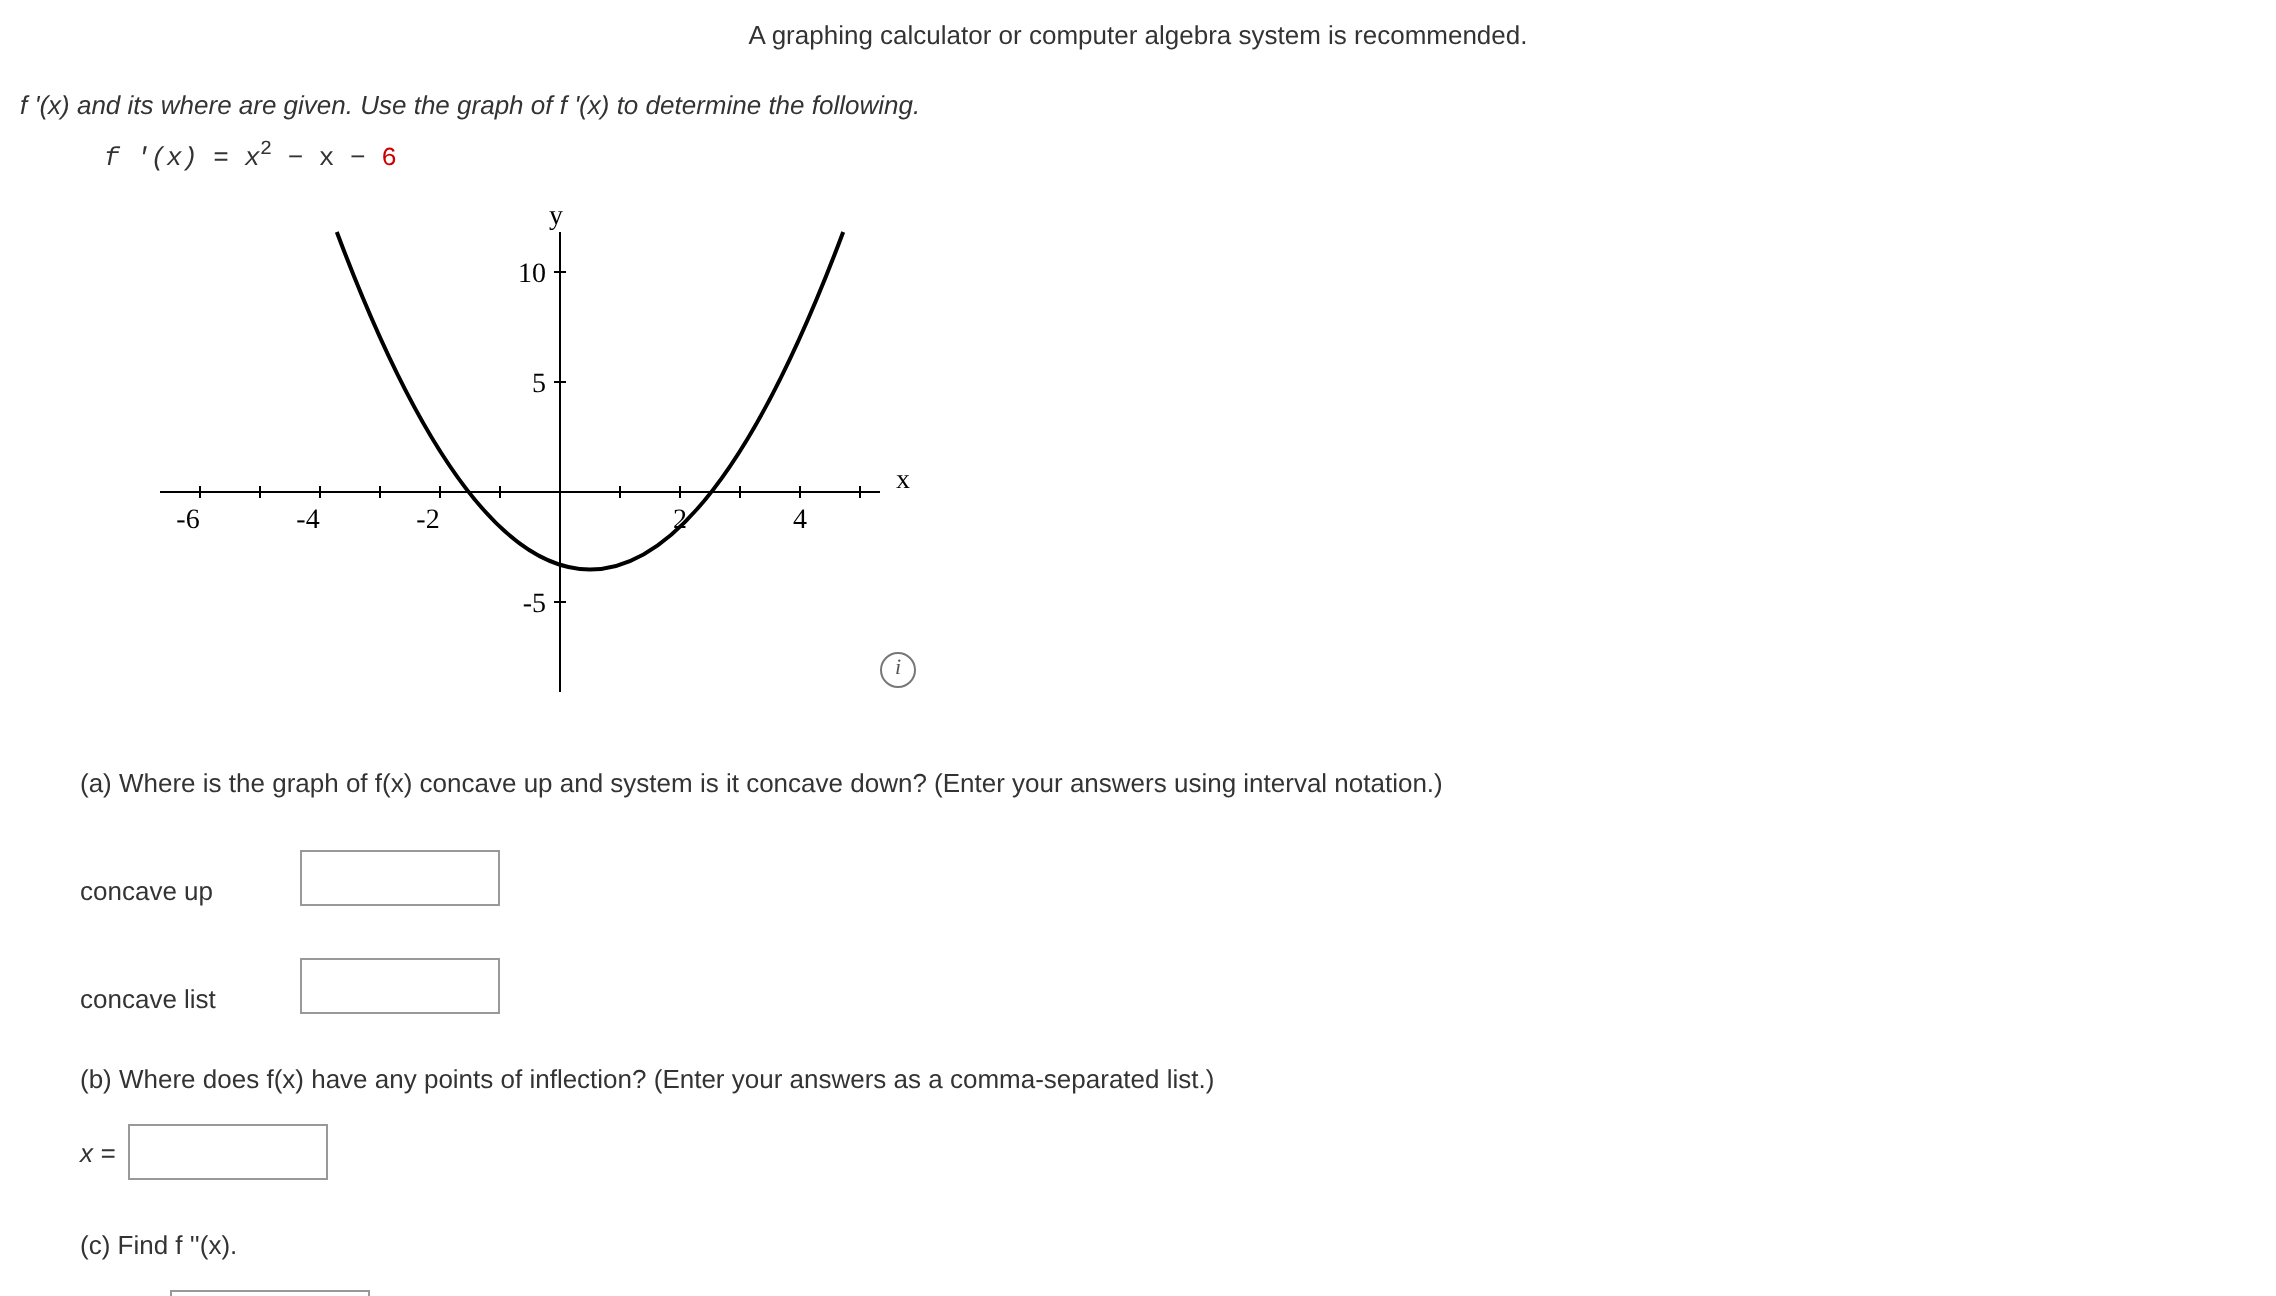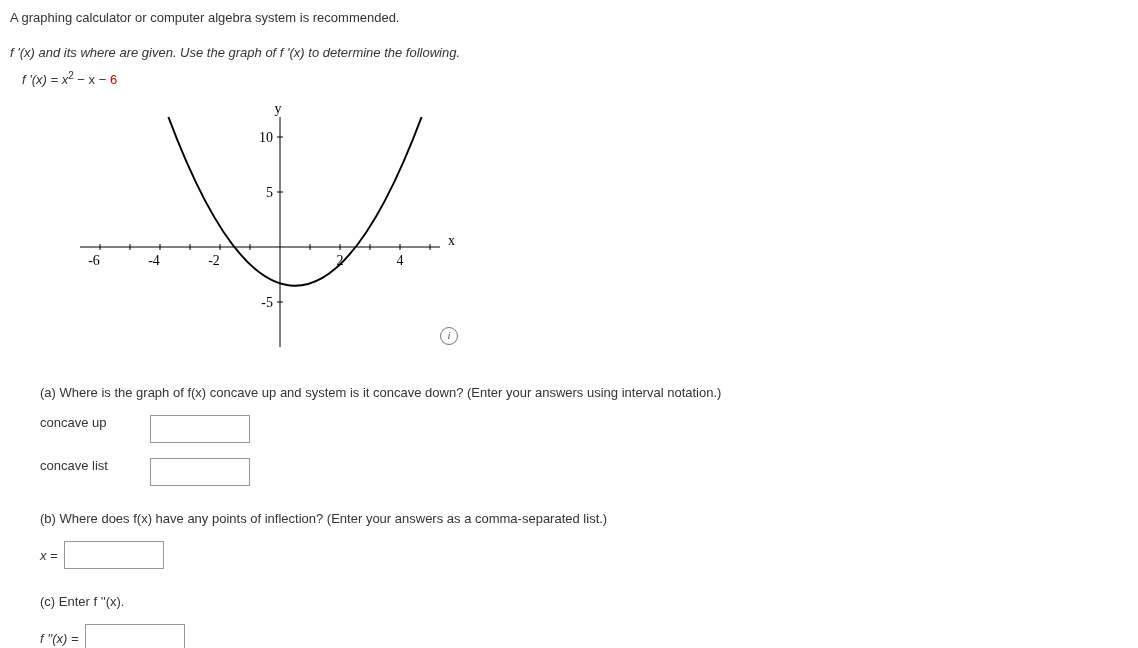--- a/index.html
+++ b/index.html
@@ -5,27 +5,29 @@
     body {
       margin: 0;
       padding: 10px;
       font-family: Verdana, Arial, sans-serif;
       font-size: 13px;
       color: #333;
       background: #fff;
     }
     .question-text {
       margin-bottom: 20px;
+      text-align: center;
     }
     .instruction {
       margin-bottom: 10px;
     }
     .equation {
-      margin-left: 12px;
+      margin-left: 42px;
       margin-bottom: 10px;
+      font-family: Liberation Mono, monospace;
     }
     .italic {
       font-style: italic;
     }
     .red {
       color: #c00;
     }
     sup {
       font-size: 10px;
     }
@@ -45,23 +47,23 @@
       line-height: 15px;
       font-size: 11px;
       color: #555;
       font-style: italic;
       font-family: Georgia, serif;
     }
     .part {
       margin: 25px 0 15px 30px;
     }
     .sub-input-row {
-      margin: 15px 0 15px 30px;
+      margin: 26px 0 15px 30px;
       display: flex;
-      align-items: flex-start;
+      align-items: flex-end;
       gap: 10px;
     }
     .sub-label {
       min-width: 100px;
     }
     .answer-input {
       border: 1px solid #999;
       height: 22px;
       width: 90px;
       padding: 2px 4px;
@@ -144,18 +146,18 @@
   <input type="text" class="answer-input" style="">
 </div>
 
 <div class="part">(b) Where does f(x) have any points of inflection? (Enter your answers as a comma-separated list.)</div>
 
 <div class="inline-eq">
   <span class="italic">x =</span>
   <input type="text" class="answer-input" style="">
 </div>
 
-<div class="part">(c) Enter f ''(x).</div>
+<div class="part">(c) Find f ''(x).</div>
 
 <div class="inline-eq">
   <span class="italic">f ''(x) =</span>
   <input type="text" class="answer-input" style="">
 </div>
 
 </body></html>

